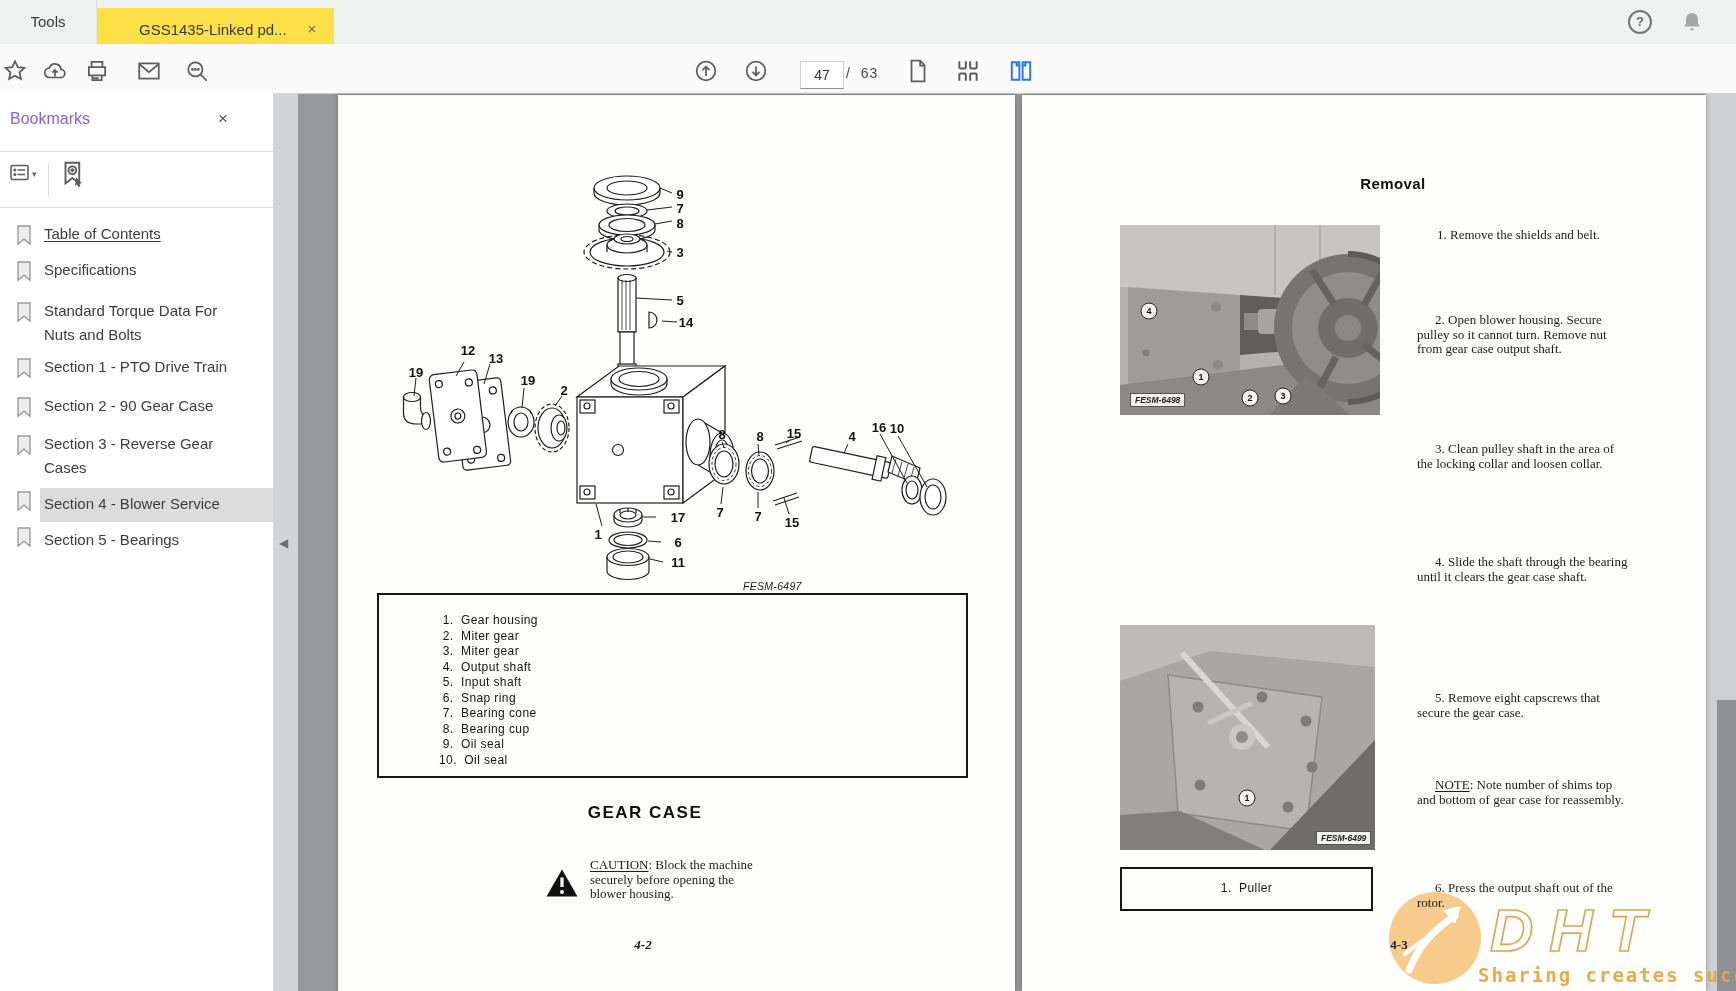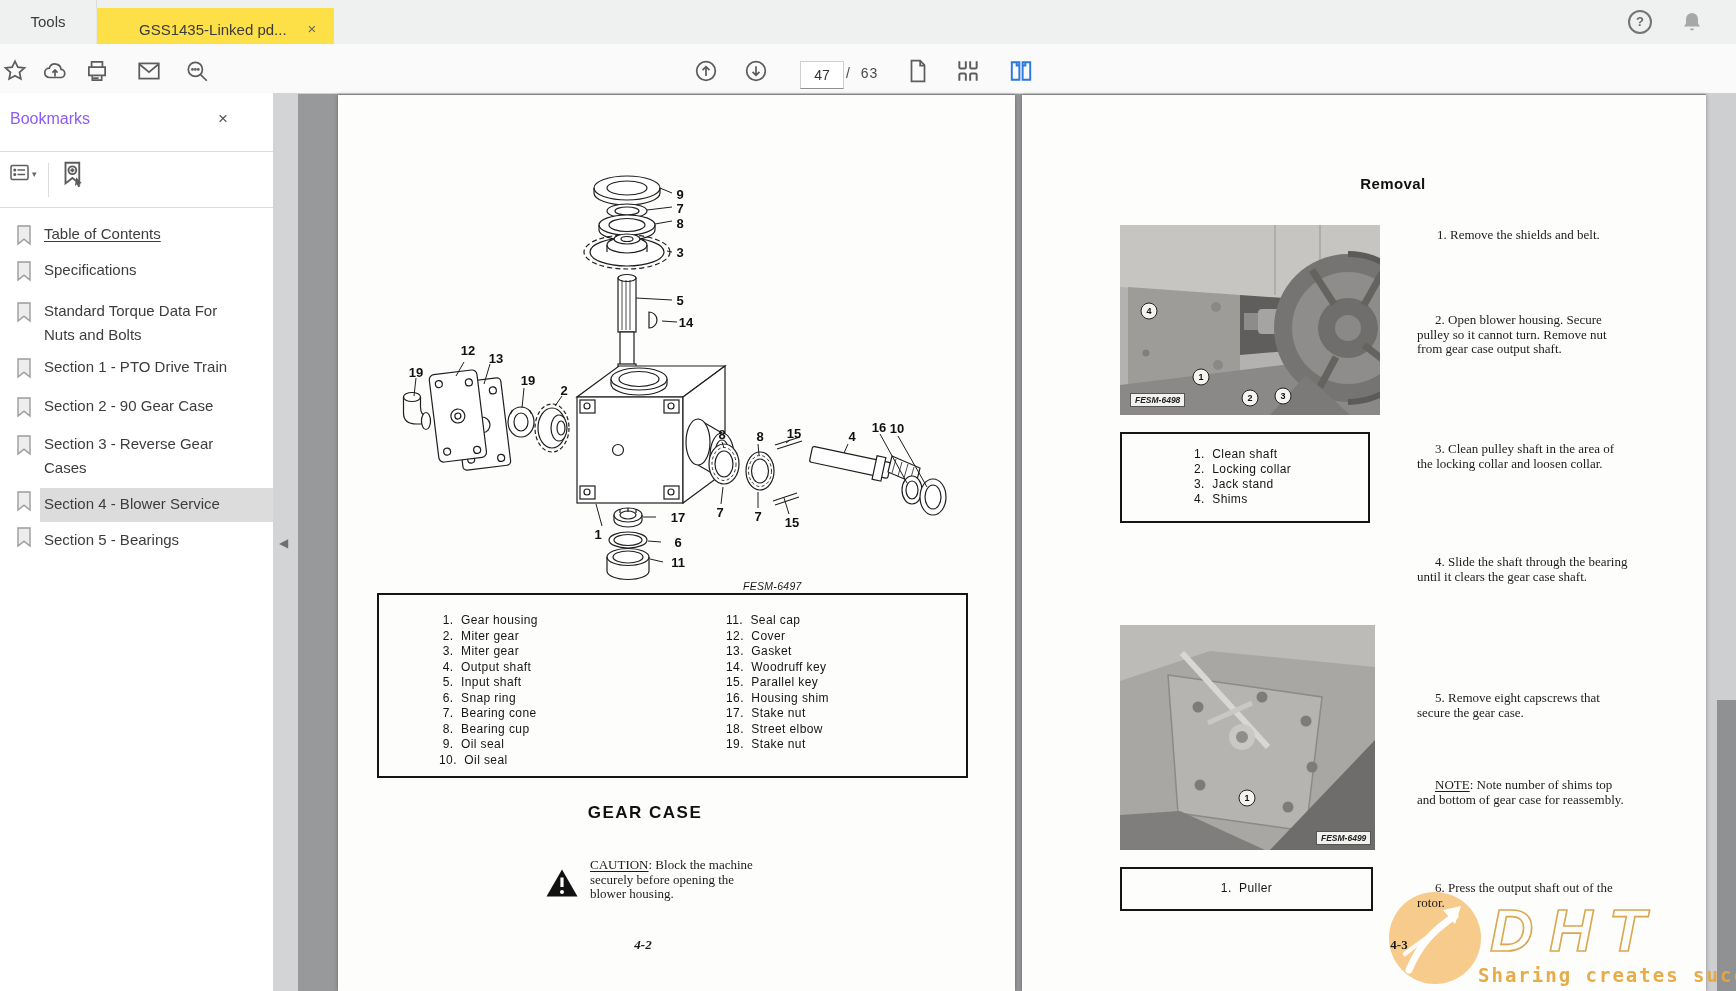--- a/index.html
+++ b/index.html
@@ -402,31 +402,20 @@
         <div> 2.  Miter gear</div>
         <div> 3.  Miter gear</div>
         <div> 4.  Output shaft</div>
         <div> 5.  Input shaft</div>
         <div> 6.  Snap ring</div>
         <div> 7.  Bearing cone</div>
         <div> 8.  Bearing cup</div>
         <div> 9.  Oil seal</div>
         <div>10.  Oil seal</div>
       </div>
-    <div class="abs plist" style="left:347px;top:18px;">
-        <div>11.  Seal cap</div>
-        <div>12.  Cover</div>
-        <div>13.  Gasket</div>
-        <div>14.  Woodruff key</div>
-        <div>15.  Parallel key</div>
-        <div>16.  Housing shim</div>
-        <div>17.  Stake nut</div>
-        <div>18.  Street elbow</div>
-        <div>19.  Stake nut</div>
-      </div>
   </div>
 
   <div class="abs doc-title" style="left:207px;top:708px;width:200px;">GEAR CASE</div>
 
   <div class="abs" style="left:207px;top:773px;width:34px;height:30px;">
     <svg viewBox="0 0 34 30" style="width:34px;height:30px;">
         <path d="M17 1.5L32.5 28.5H1.5z" fill="#111"></path>
         <path d="M17 9.5v9.5" stroke="#fff" stroke-width="3.2"></path>
         <circle cx="17" cy="24" r="2" fill="#fff"></circle>
       </svg>
@@ -465,28 +454,20 @@
       <path d="M192 45l22 34M262 48l-18 32M270 140l-26-20M200 162l16-30" stroke="#64635f" stroke-width="7"></path>
       <polygon points="186,150 230,190 150,190" fill="#7b7a78"></polygon>
     </svg>
     <div class="abs photo-label" style="left:10px;top:168px;">FESM-6498</div>
   <span class="pco" style="left: 29px; top: 86px;">4</span>
       <span class="pco" style="left: 81px; top: 152px;">1</span>
       <span class="pco" style="left: 130px; top: 173px;">2</span>
       <span class="pco" style="left: 163px; top: 171px;">3</span>
     </div>
 
-  <div class="abs parts-box" style="left:98px;top:337px;width:246px;height:87px;">
-    <div class="abs blist" style="left:72px;top:13px;">
-        <div>1.  Clean shaft</div>
-        <div>2.  Locking collar</div>
-        <div>3.  Jack stand</div>
-        <div>4.  Shims</div>
-      </div>
-  </div>
 
   <div class="abs serif z5" style="left:415px;top:133px;width:250px;">1.  Remove the shields and belt.</div>
   <div class="abs serif indent z5" style="left:395px;top:218px;width:250px;">2.  Open blower housing.  Secure
 pulley so it cannot turn.  Remove nut
 from gear case output shaft.</div>
   <div class="abs serif indent z5" style="left:395px;top:347px;width:250px;">3.  Clean pulley shaft in the area of
 the locking collar and loosen collar.</div>
   <div class="abs serif indent z5" style="left:395px;top:460px;width:255px;">4.  Slide the shaft through the bearing
 until it clears the gear case shaft.</div>
   <div class="abs serif indent z5" style="left:395px;top:596px;width:250px;">5.  Remove eight capscrews that

